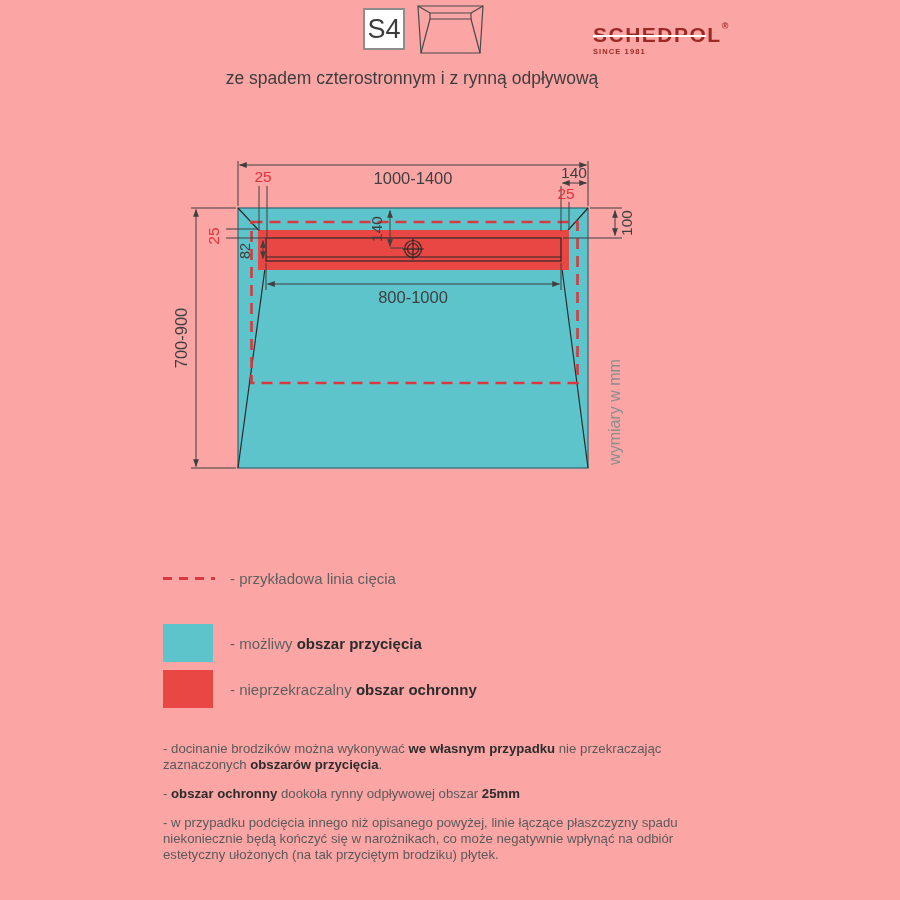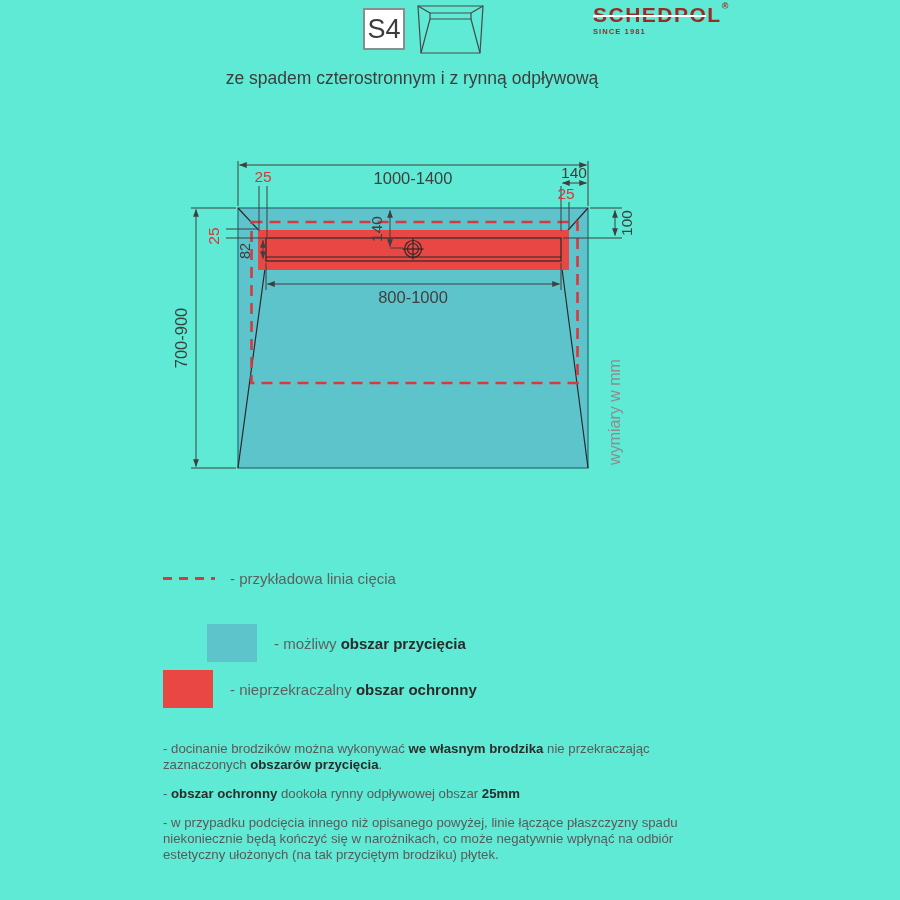--- a/index.html
+++ b/index.html
@@ -1,24 +1,24 @@
 <!DOCTYPE html>
 <html style="--teal: #5ec4cc; --red: #e84744; --cutline: #d8383e; --dimred: #e03238; --brand: #9c2a24;"><head>
 <meta charset="utf-8">
 <style>
   html,body{margin:0;padding:0;background:#fff;}
-  .page{position:relative;width:900px;height:900px;background:#5eead4;overflow:hidden;
+  .page{position:relative;width:900px;height:900px;background:#fca5a5;overflow:hidden;
         font-family:"Liberation Sans",sans-serif;}
 
   
   .s4-box{position:absolute;left:363px;top:8px;width:38px;height:38px;
           border:2px solid #8d8d8d;display:flex;align-items:center;justify-content:center;
           font-size:27px;color:#3c3c3c;background:#fff;}
   .pictogram{position:absolute;left:405px;top:0;width:90px;height:64px;}
-  .logo{position:absolute;left:593px;top:4px;width:150px;}
+  .logo{position:absolute;left:593px;top:24px;width:150px;}
   .logo-text{position:relative;display:inline-block;font-weight:bold;font-size:21px;
              letter-spacing:1.5px;color:var(--brand,#9c2a24);line-height:22px;}
   .logo-text::after{content:"";position:absolute;left:0;right:16px;top:52%;height:2px;background:#fff;}
   .logo-reg{font-size:9px;vertical-align:top;position:relative;top:-3px;color:var(--brand,#9c2a24);font-weight:bold;}
   .logo-since{width:128px;font-size:7.5px;font-weight:bold;letter-spacing:1.1px;
               color:var(--brand,#9c2a24);margin-top:1px;}
   .title{position:absolute;left:0;top:66px;width:824px;text-align:center;
          font-size:17.5px;line-height:24.5px;color:#3d3d3d;}
 
   
@@ -158,28 +158,28 @@
       <text transform="translate(187,338) rotate(-90)" text-anchor="middle" class="dim-text dim-lg">700-900</text>
     </g>
 
     <text transform="translate(620,412) rotate(-90)" text-anchor="middle" class="units-text">wymiary w mm</text>
   </svg>
 
   <div class="legend-row" style="top:570px;">
     <div class="swatch-dash"></div>
     <div class="legend-label"><span>- przykładowa linia cięcia</span></div>
   </div>
-  <div class="legend-row" style="top:624px;margin-left:44px;">
+  <div class="legend-row" style="top:624px;">
     <div class="swatch teal"></div>
     <div class="legend-label"><span>- możliwy </span><span class="b">obszar przycięcia</span></div>
   </div>
   <div class="legend-row" style="top:670px;">
     <div class="swatch red"></div>
     <div class="legend-label"><span>- nieprzekraczalny </span><span class="b">obszar ochronny</span></div>
   </div>
 
   <div class="notes">
-    <p><span>- docinanie brodzików można wykonywać </span><span class="b">we własnym brodzika</span><span> nie przekraczając zaznaczonych </span><span class="b">obszarów przycięcia</span><span>.</span></p>
+    <p><span>- docinanie brodzików można wykonywać </span><span class="b">we własnym przypadku</span><span> nie przekraczając zaznaczonych </span><span class="b">obszarów przycięcia</span><span>.</span></p>
     <p><span>- </span><span class="b">obszar ochronny</span><span> dookoła rynny odpływowej obszar </span><span class="b">25mm</span></p>
     <p><span>- w przypadku podcięcia innego niż opisanego powyżej, linie łączące płaszczyzny spadu niekoniecznie będą kończyć się w narożnikach, co może negatywnie wpłynąć na odbiór estetyczny ułożonych (na tak przyciętym brodziku) płytek.</span></p>
   </div>
 
 </div>
 
 </body></html>

